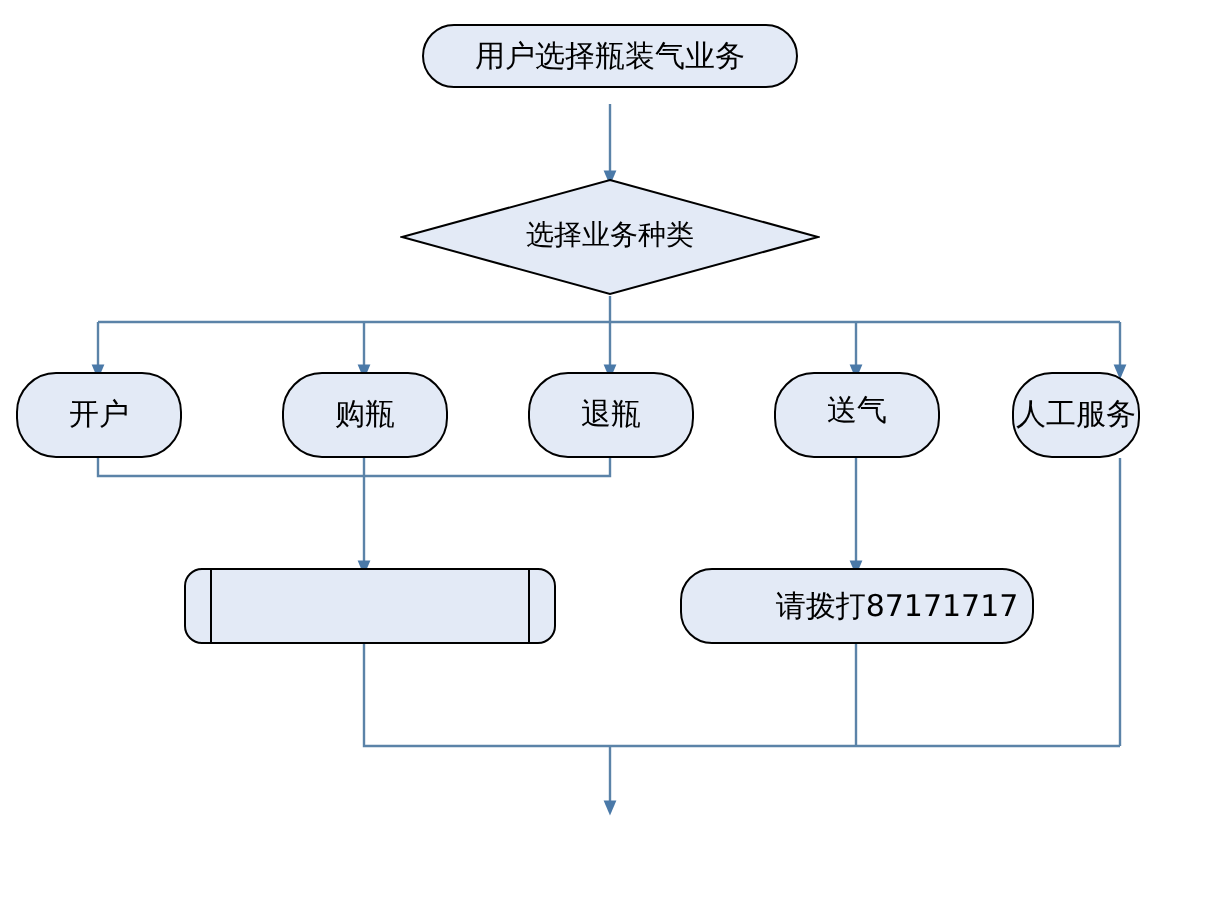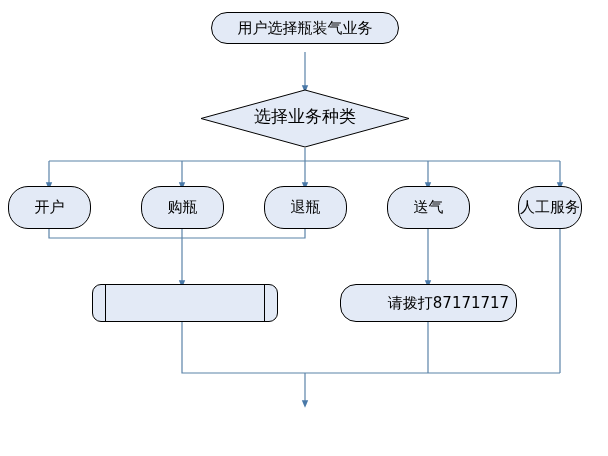--- a/index.html
+++ b/index.html
@@ -72,21 +72,21 @@
   .shape-diamond .dia-svg{
     position:absolute;
     left:0;top:0;
     width:100%;height:100%;
   }
   .shape-diamond .dia-label{
     position:relative;
     z-index:1;
   }
   .t15{font-size:15px;}
-  .t14{font-size:17px;font-family:Liberation Mono, monospace;}
+  .t14{font-size:14px;}
 </style>
 </head>
 <body>
 
 <div id="canvas">
 
   <svg id="edges" viewBox="0 0 608 456" xmlns="http://www.w3.org/2000/svg">
     <defs>
       <marker id="arrow" markerWidth="9" markerHeight="9" refX="4.2" refY="4" orient="auto" markerUnits="userSpaceOnUse">
         <path d="M0.5,0.8 L8,4 L0.5,7.2 z" fill="#4a79a8"></path>
@@ -135,25 +135,25 @@
   </div>
 
   <div class="node shape-round t15" style="left:141px;top:186px;width:83px;height:43px;">
     <span>购瓶</span>
   </div>
 
   <div class="node shape-round t15" style="left:264px;top:186px;width:83px;height:43px;">
     <span>退瓶</span>
   </div>
 
-  <div class="node shape-round t15" style="left:387px;top:186px;width:83px;height:43px;">
+  <div class="node shape-round t15" style="left:387px;top:186px;width:83px;height:43px;font-family:Liberation Mono, monospace;">
     <span>送气</span>
   </div>
 
-  <div class="node shape-round t15" style="left:518px;top:186px;width:64px;height:43px;">
+  <div class="node shape-round t15" style="left:506px;top:186px;width:64px;height:43px;">
     <span>人工服务</span>
   </div>
 
   <div class="node shape-predef t14" style="left:92px;top:284px;width:186px;height:38px;">
     <span class="bar-l"></span>
     <span class="bar-r"></span>
   </div>
 
   <div class="node shape-capsule t15" style="left:340px;top:284px;width:177px;height:38px;padding-left:40px;">
     <span>请拨打87171717</span>

